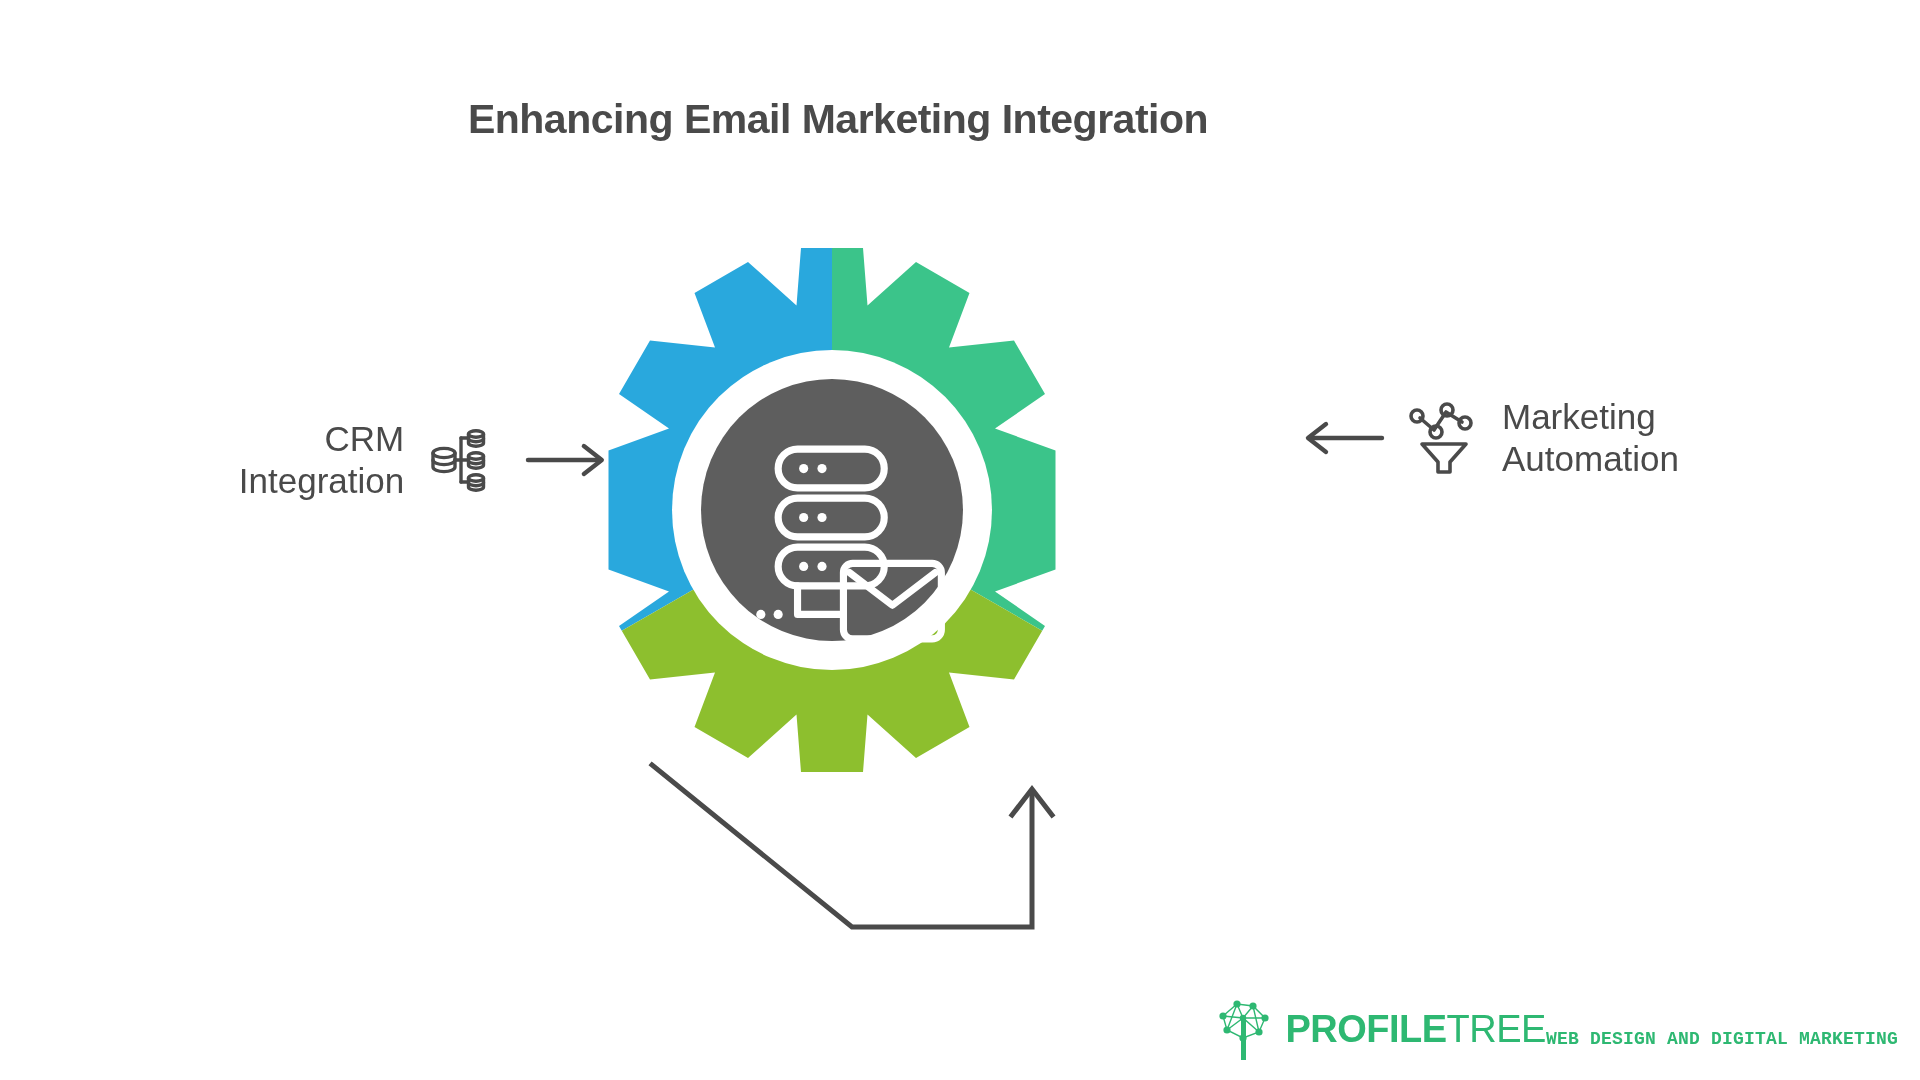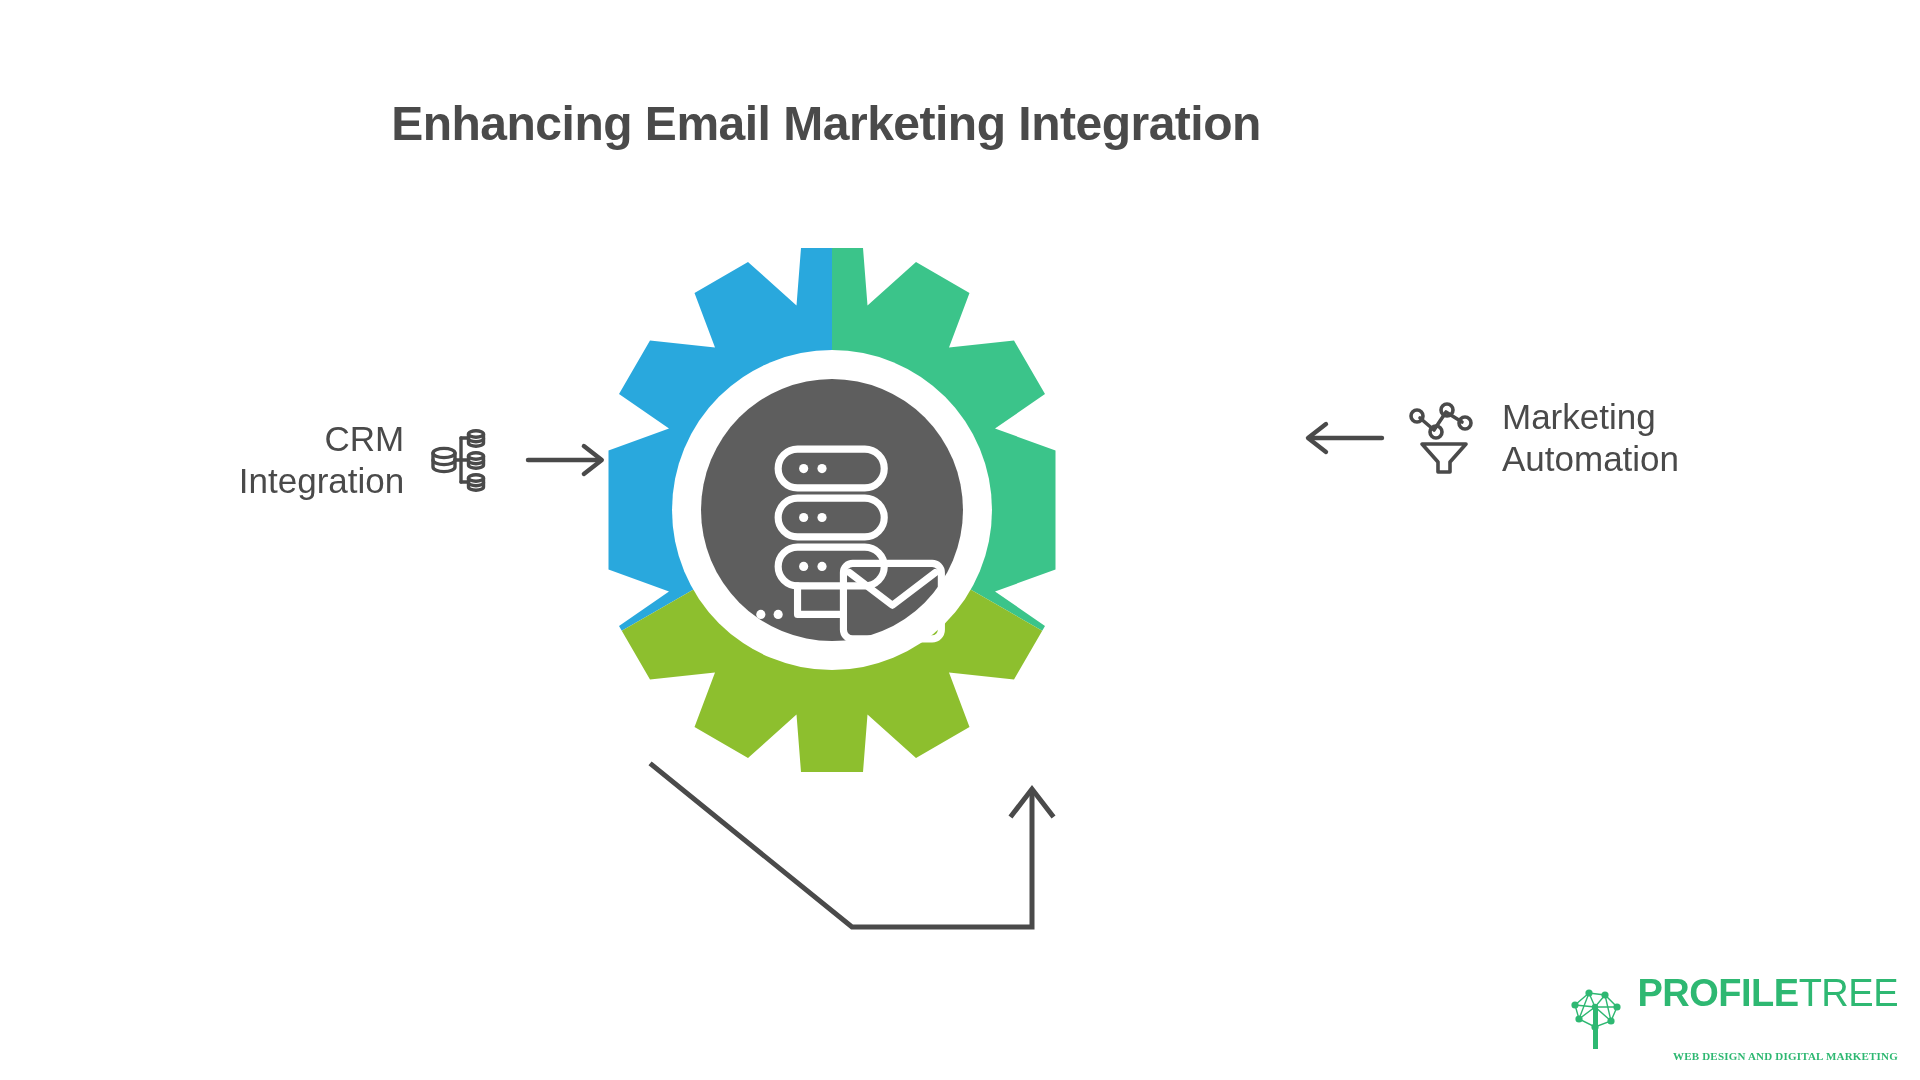--- a/index.html
+++ b/index.html
@@ -23,26 +23,27 @@
     background: #ffffff;
   }
 
   
   .slide-title {
     position: absolute;
     top: 96px;
     left: 0;
     width: 1652px;
     text-align: center;
-    font-size: 48px;
+    font-size: 41px;
     font-weight: bold;
     letter-spacing: -0.5px;
     color: #4a4a4a;
     font-family: "Liberation Sans", sans-serif;
     white-space: nowrap;
+    padding-left: 12px;
   }
 
   
   .gear-wrap {
     position: absolute;
     left: 567px;
     top: 245px;
     width: 530px;
     height: 530px;
   }
@@ -108,36 +109,36 @@
   
   .logo {
     position: absolute;
     right: 22px;
     bottom: 18px;
     display: flex;
     align-items: center;
     gap: 10px;
   }
   .logo-mark { display: block; }
-  .logo-text { display: flex; flex-direction: column; line-height: 1; gap: 35px; }
+  .logo-text { display: flex; flex-direction: row; line-height: 1; }
   .logo-word {
     font-family: "Liberation Sans", sans-serif;
     font-size: 38px;
     letter-spacing: -0.5px;
     white-space: nowrap;
   }
   .logo-word .w-bold { font-weight: bold; color: #2eb872; }
   .logo-word .w-light { font-weight: normal; color: #2eb872; }
   .logo-tagline {
-    font-family: Liberation Serif, serif;
-    font-size: 11px;
+    font-family: Liberation Mono, monospace;
+    font-size: 18px;
     font-weight: bold;
     color: #2eb872;
     letter-spacing: 0.2px;
-    margin-top: 4px;
+    margin-top: 20px;
     text-align: right;
     white-space: nowrap;
   }
 </style>
 </head>
 <body>
 
 <div class="slide">
 
   <div class="slide-title">Enhancing Email Marketing Integration</div>

